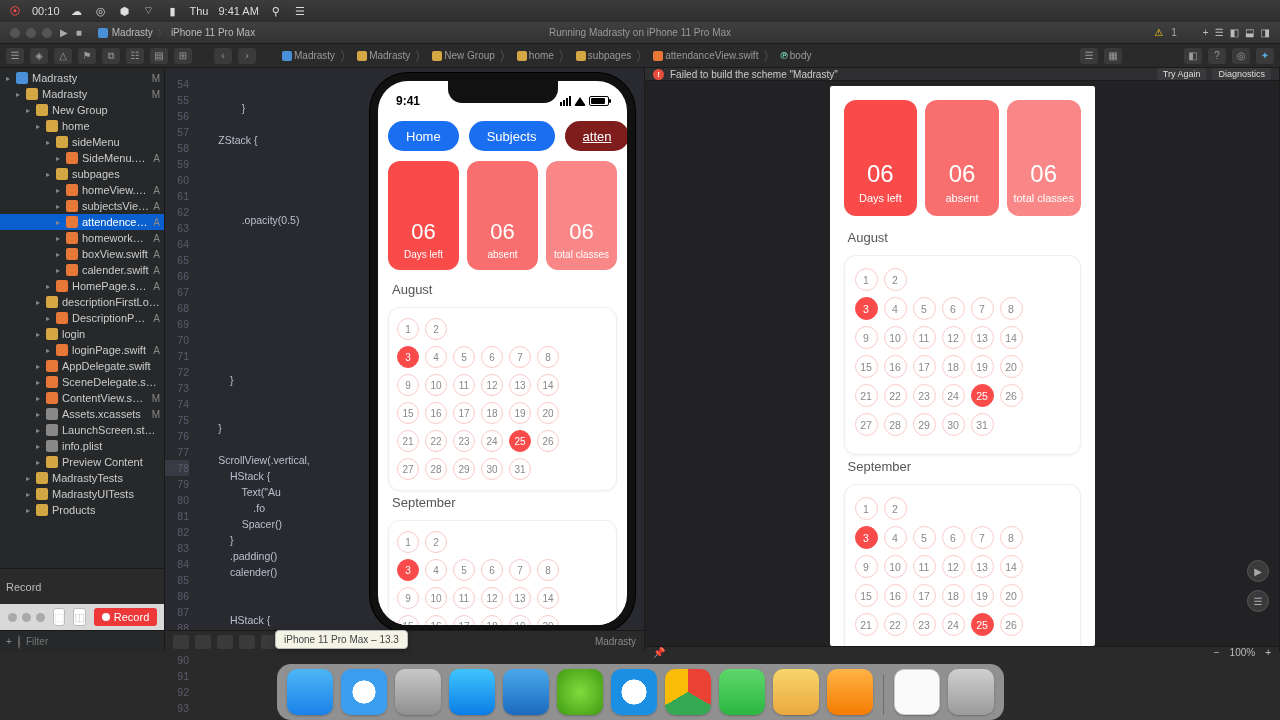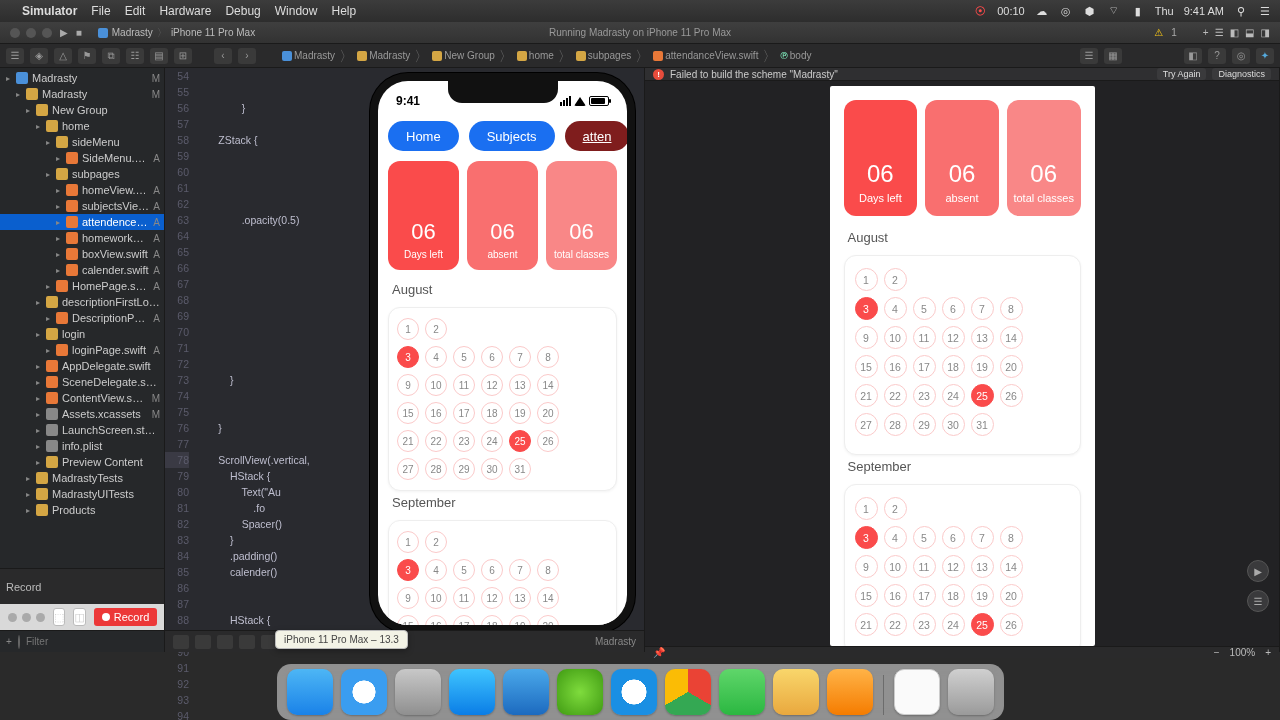--- a/index.html
+++ b/index.html
@@ -46,21 +46,21 @@
 .nav .ic.other{background:#888;}
 .nav .row .nm{flex:1;overflow:hidden;text-overflow:ellipsis;}
 .nav .row .status{color:#888;font-size:10px;}
 .nav .row.selected{background:#0a5fce;color:#fff;}
 .nav .filter{height:22px;border-top:1px solid #1a1a1a;display:flex;align-items:center;padding:0 6px;gap:6px;color:#888;font-size:10px;}
 .nav .filter .circ{width:14px;height:14px;border:1px solid #666;border-radius:50%;}
 
 
 .editorcol{width:480px;background:#292a2f;position:relative;border-right:1px solid #1a1a1a;}
 .code{position:absolute;inset:0;display:flex;color:#bfbfd0;font-family:Menlo,monospace;font-size:10.5px;line-height:16px;}
-.gut{width:30px;text-align:right;color:#5b5b6b;padding-right:6px;}
+.gut{width:30px;text-align:right;color:#5b5b6b;padding-right:6px;margin-top:8px;}
 .gut .ln{height:16px;}
 .gut .hl{background:#3a3a44;}
 .code .src{flex:1;white-space:pre;overflow:hidden;}
 
 
 .device{position:absolute;left:205px;top:5px;width:265px;height:560px;background:#111;border-radius:38px;padding:8px;box-shadow:0 0 0 1px #000;}
 .device .screen{width:100%;height:100%;background:#fff;border-radius:30px;overflow:hidden;position:relative;}
 .notch{position:absolute;top:0;left:50%;transform:translateX(-50%);width:110px;height:22px;background:#111;border-radius:0 0 14px 14px;z-index:5;}
 .statusbar{height:34px;display:flex;align-items:center;justify-content:space-between;padding:6px 18px 0;font-size:12px;font-weight:600;}
 .statusbar .icons{display:flex;gap:3px;align-items:center;}
@@ -147,30 +147,20 @@
 .dock .app.doc{background:#fafafa;border:1px solid #ccc;}
 .dock .app.trash{background:linear-gradient(#d0d0d0,#9a9a9a);}
 
 
 .devpop{position:absolute;left:275px;top:630px;background:#f3f3e6;border:1px solid #bbb;border-radius:4px;padding:3px 8px;font-size:10px;color:#444;box-shadow:0 2px 6px rgba(0,0,0,.3);z-index:50;}
 </style>
 </head>
 <body>
 
 <div class="menubar">
-  <div class="left">
-    <span class="apple"></span>
-    <span style="font-weight:600">Simulator</span>
-    <span>File</span>
-    <span>Edit</span>
-    <span>Hardware</span>
-    <span>Debug</span>
-    <span>Window</span>
-    <span>Help</span>
-  </div>
   <div class="right">
     <span class="ico" style="color:#ff4b4b">⦿</span>
     <span>00:10</span>
     <span class="ico">☁</span>
     <span class="ico">◎</span>
     <span class="ico">⬢</span>
     <span class="ico">⌔</span>
     <span class="ico">▮</span>
     <span>Thu</span>
     <span>9:41 AM</span>

